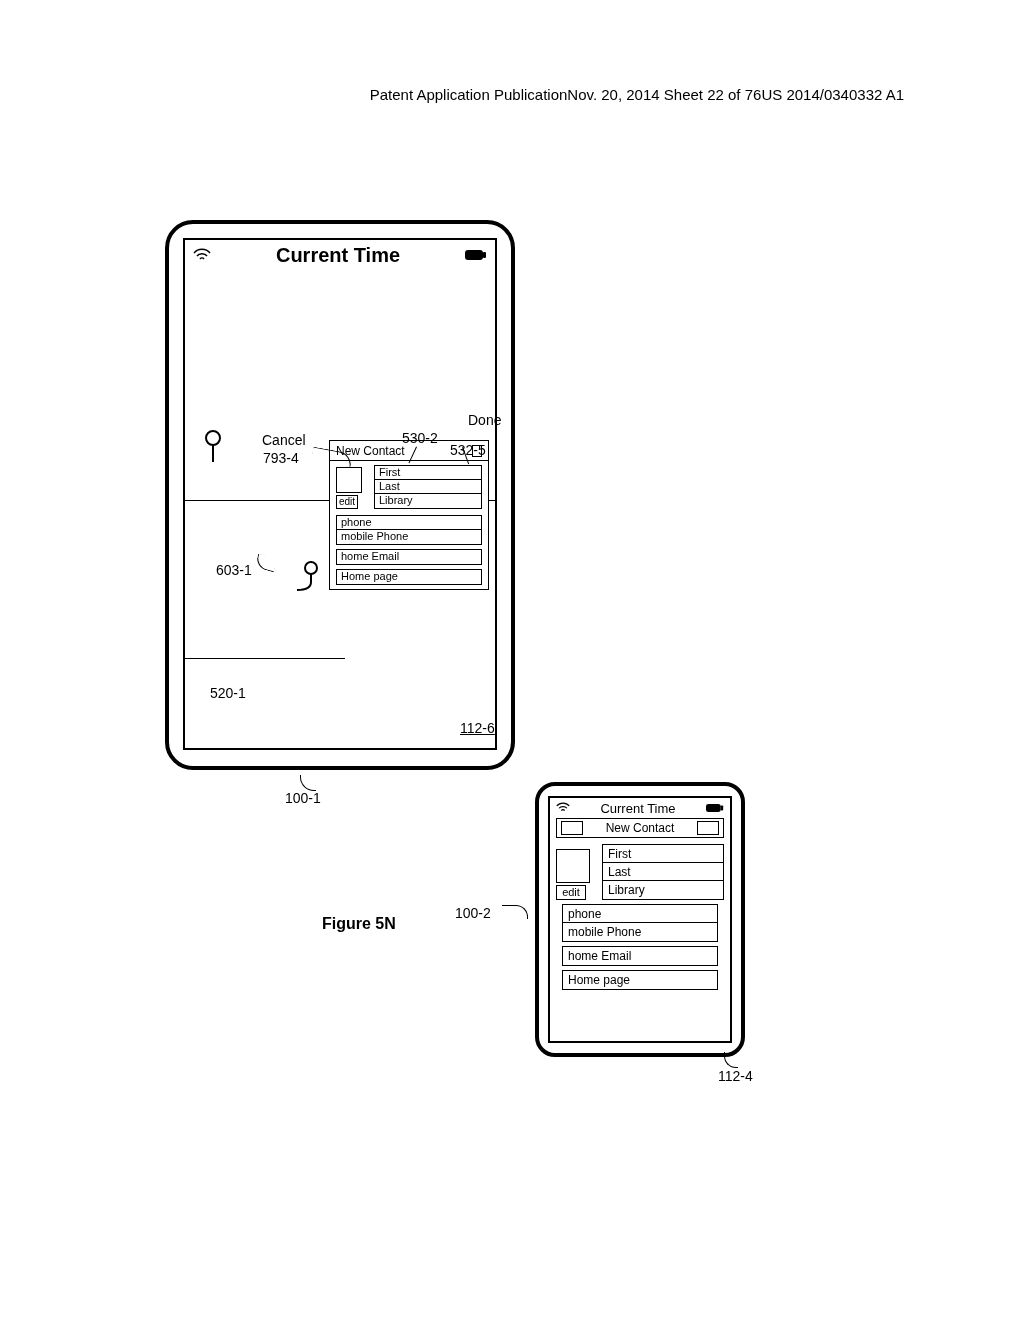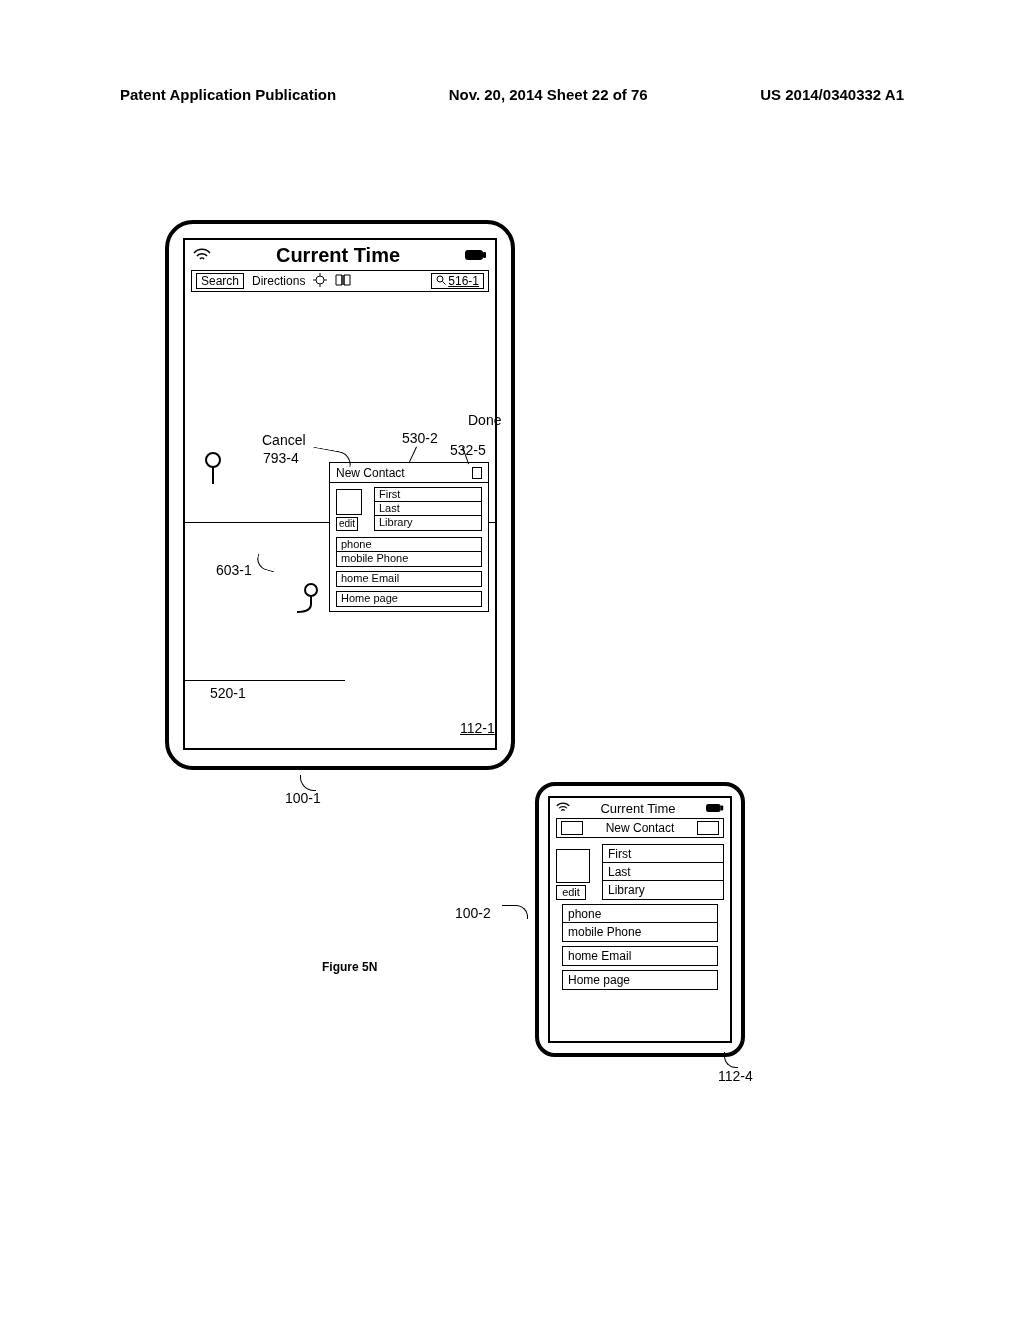--- a/index.html
+++ b/index.html
@@ -9,23 +9,22 @@
     width: 1024px;
     height: 1320px;
     position: relative;
   }
   .page-header {
     position: absolute;
     top: 86px;
     left: 120px;
     right: 120px;
     display: flex;
-    justify-content: space-between;
+    justify-content: flex-end;
     font-size: 15px;
-    font-weight: bold;
   }
   .page-header .left { }
   .page-header .middle { }
   .page-header .right { }
 
   
   .device1 {
     position: absolute;
     left: 165px;
     top: 220px;
@@ -160,21 +159,21 @@
   .lbl { position:absolute; font-size:14px; }
   .lbl.done { left: 468px; top: 412px; }
   .lbl.l530-2 { left: 402px; top: 430px; }
   .lbl.l532-5 { left: 450px; top: 442px; }
   .lbl.cancel { left: 262px; top: 432px; }
   .lbl.l532-4 { left: 263px; top: 450px; }
   .lbl.l522-1 { left: 216px; top: 562px; }
   .lbl.l520-1 { left: 210px; top: 685px; }
   .lbl.l112-1 { left: 460px; top: 720px; text-decoration: underline; }
   .lbl.l100-1 { left: 285px; top: 790px; }
-  .lbl.figcap { left: 322px; top: 960px; font-weight:bold; font-size:12px; }
+  .lbl.figcap { left: 322px; top: 915px; font-weight:bold; font-size:16px; }
 
   
   .hook100-1 {
     position:absolute; left:300px; top:775px; width:16px; height:16px;
     border-left:1px solid #000; border-bottom:1px solid #000;
     border-bottom-left-radius: 14px;
   }
   .hook532-4 {
     position:absolute; left:312px; top:450px; width:40px; height:14px;
     border-right:1px solid #000; border-top:1px solid #000;
@@ -286,44 +285,20 @@
       </span>
       <span>Current Time</span>
       <span class="battery-icon">
         <svg width="22" height="12" viewBox="0 0 22 12">
             <rect x="0" y="1" width="18" height="10" rx="3" fill="#000"></rect>
             <rect x="18" y="3" width="3" height="6" rx="1" fill="#000"></rect>
           </svg>
       </span>
     </div>
 
-    <div class="toolbar">
-      <span class="btn">Search</span>
-      <span class="sp">Directions</span>
-      <span>
-        <svg width="14" height="14" viewBox="0 0 14 14">
-            <circle cx="7" cy="7" r="4" stroke="#000" fill="none"></circle>
-            <path d="M7 0v3M7 11v3M0 7h3M11 7h3" stroke="#000"></path>
-          </svg>
-      </span>
-      <span>
-        <svg width="16" height="12" viewBox="0 0 16 12">
-            <path d="M1 1 h6 v10 h-6z M9 1 h6 v10 h-6z M7 1 v10 M9 1 v10" stroke="#000" fill="none"></path>
-          </svg>
-      </span>
-      <span class="search-slot">
-        <span class="mag">
-          <svg width="10" height="10" viewBox="0 0 10 10">
-              <circle cx="4" cy="4" r="3" stroke="#000" fill="none"></circle>
-              <line x1="6.5" y1="6.5" x2="9.5" y2="9.5" stroke="#000"></line>
-            </svg>
-        </span>
-        <span>516-1</span>
-      </span>
-    </div>
 
     <div class="map-area">
       <div class="hline1"></div>
       <div class="hline2"></div>
       <div class="pin pin1">
         <svg width="20" height="34" viewBox="0 0 20 34">
             <circle cx="10" cy="8" r="7" stroke="#000" stroke-width="2" fill="#fff"></circle>
             <line x1="10" y1="15" x2="10" y2="32" stroke="#000" stroke-width="2"></line>
           </svg>
       </div>
@@ -369,21 +344,21 @@
 <div class="lbl l530-2">530-2</div>
 <div class="lbl l532-5">532-5</div>
 <div class="hook530-2"></div>
 <div class="hook532-5"></div>
 <div class="lbl cancel">Cancel</div>
 <div class="lbl l532-4">793-4</div>
 <div class="hook532-4"></div>
 <div class="lbl l522-1">603-1</div>
 <div class="hook522-1"></div>
 <div class="lbl l520-1">520-1</div>
-<div class="lbl l112-1">112-1</div>
+<div class="lbl l112-1">112-6</div>
 <div class="lbl l100-1">100-1</div>
 <div class="hook100-1"></div>
 
 <div class="lbl figcap">Figure 5N</div>
 
 <div class="device2">
   <div class="device2-inner">
     <div class="statusbar2">
       <span>
         <svg width="14" height="11" viewBox="0 0 18 14">

